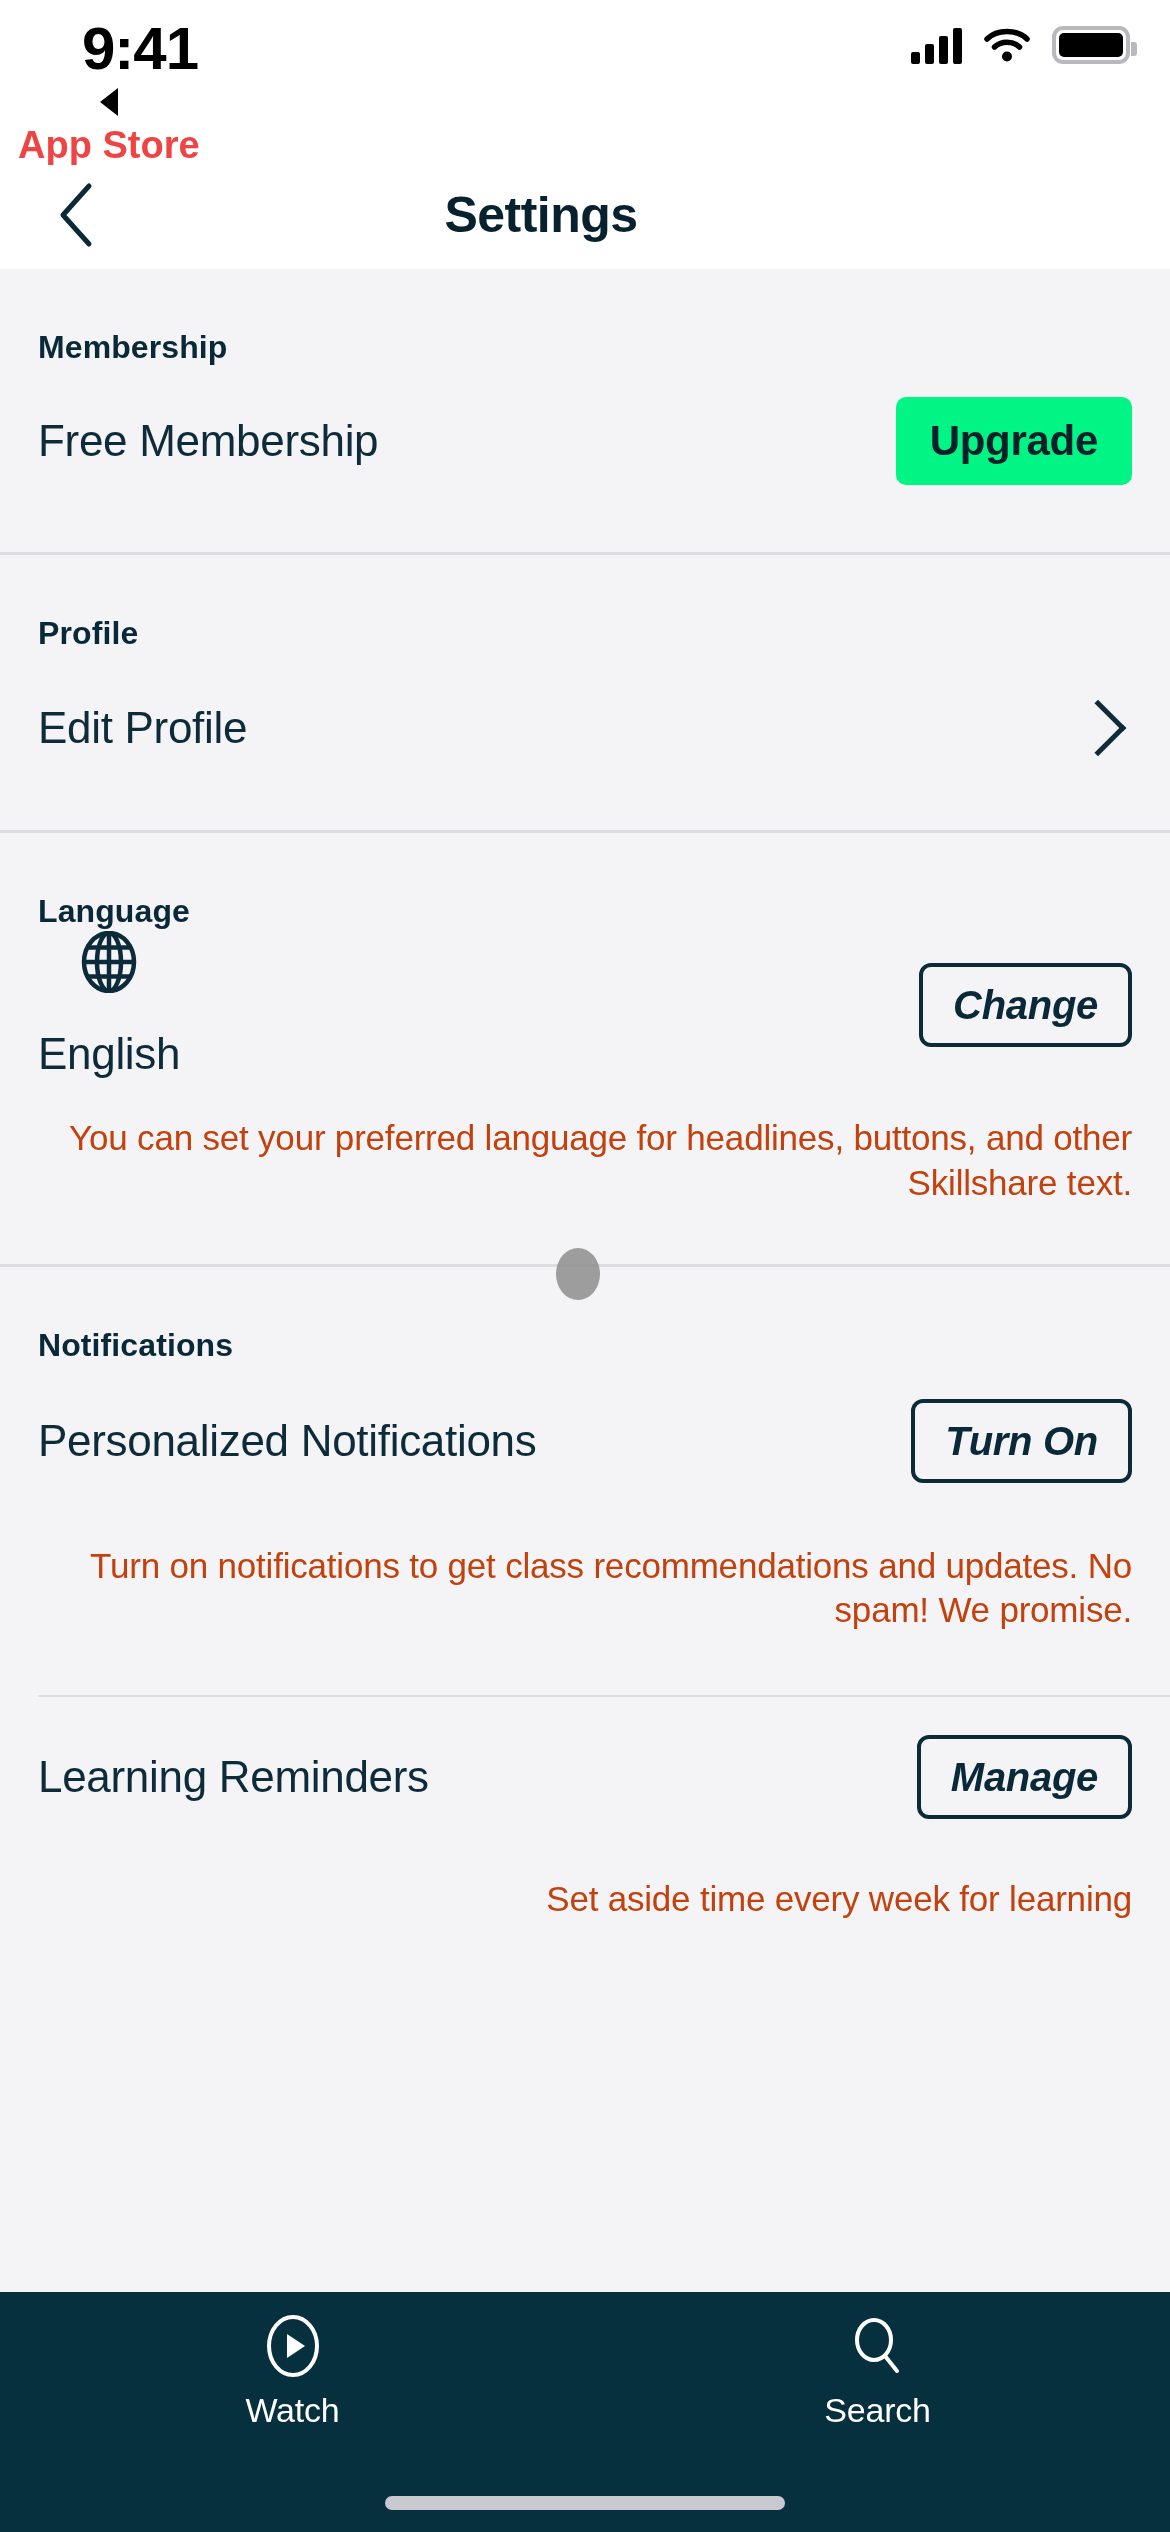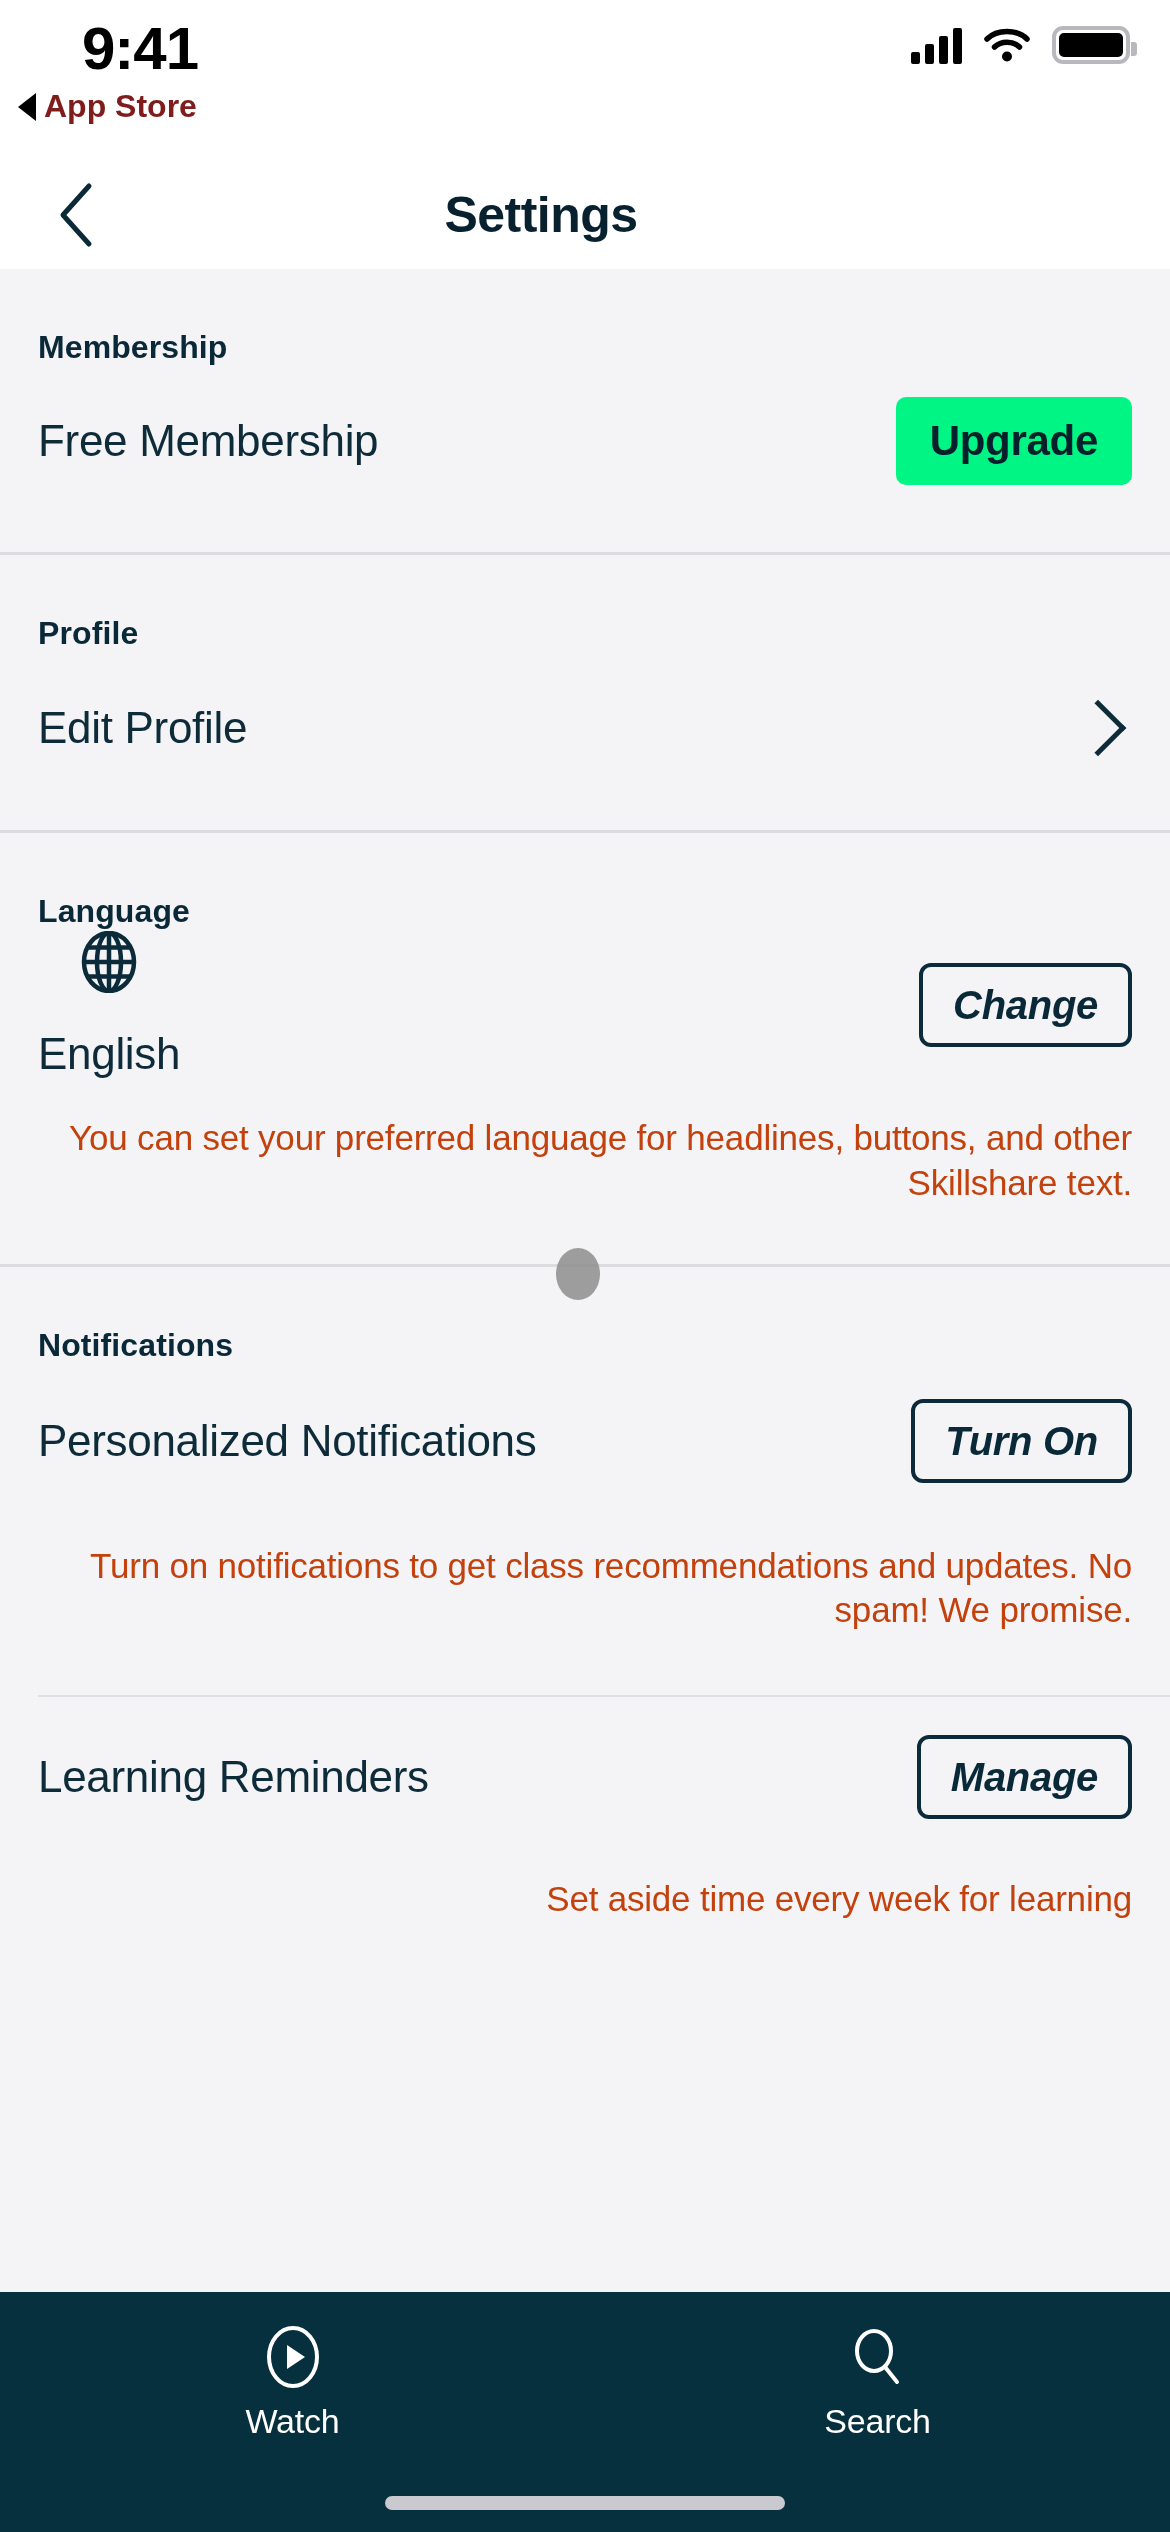--- a/index.html
+++ b/index.html
@@ -21,22 +21,22 @@
     position:absolute; top:0; left:0; width:1170px; height:165px;
     background:#ffffff;
   }
   .sb-time {
     position:absolute; left:82px; top:14px;
     font-size:60px; font-weight:700; color:#000000;
     letter-spacing:-1px;
   }
   .sb-backapp {
     position:absolute; left:18px; top:88px;
-    font-size:32px; font-weight:600; color:#7f1d1d;
-    display:flex; align-items:center; gap:8px;
+    font-size:38px; font-weight:600; color:#ef4444;
+    display:flex; align-items:center; gap:8px;flex-direction:column;
   }
   .sb-backapp .tri {
     width:0;height:0;
     border-top:14px solid transparent;
     border-bottom:14px solid transparent;
     border-right:18px solid #000;
     display:inline-block;
   }
   .sb-right {
     position:absolute; right:40px; top:26px;
@@ -131,21 +131,21 @@
     width:44px; height:52px; border-radius:50%;
     background:#8d8d8d; opacity:0.85;
     pointer-events:none;
   }
 
   
   .tabbar {
     position:absolute; left:0; bottom:0; width:1170px; height:152px;
     background:#07303f;
     display:flex; align-items:flex-start; justify-content:space-around;
-    padding-top:34px;
+    padding-top:23px;
     margin-top:41px;
   }
   .tab {
     flex:1; display:flex; flex-direction:column;
     align-items:center; gap:14px;
   }
   .tab-label { font-size:34px; color:#ffffff; letter-spacing:-0.2px; }
   .tab.active .tab-label { color:#00f564; font-weight:700; }
   .home-indicator {
     position:absolute; left:50%; transform:translateX(-50%);

